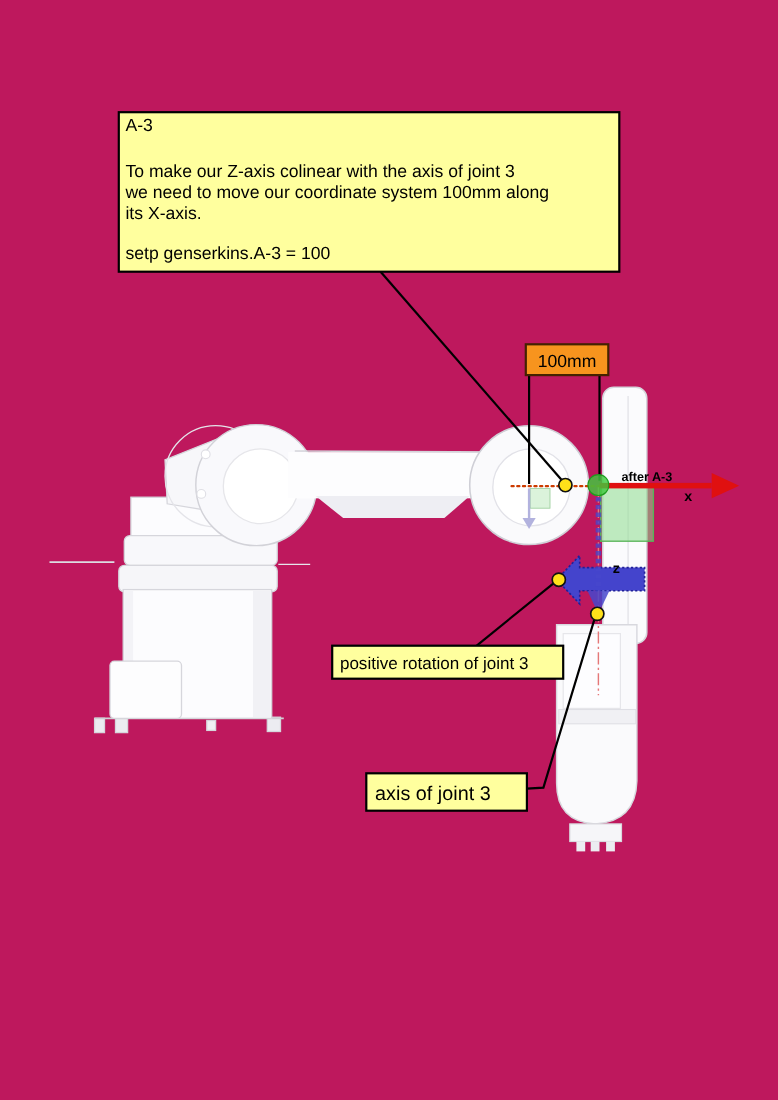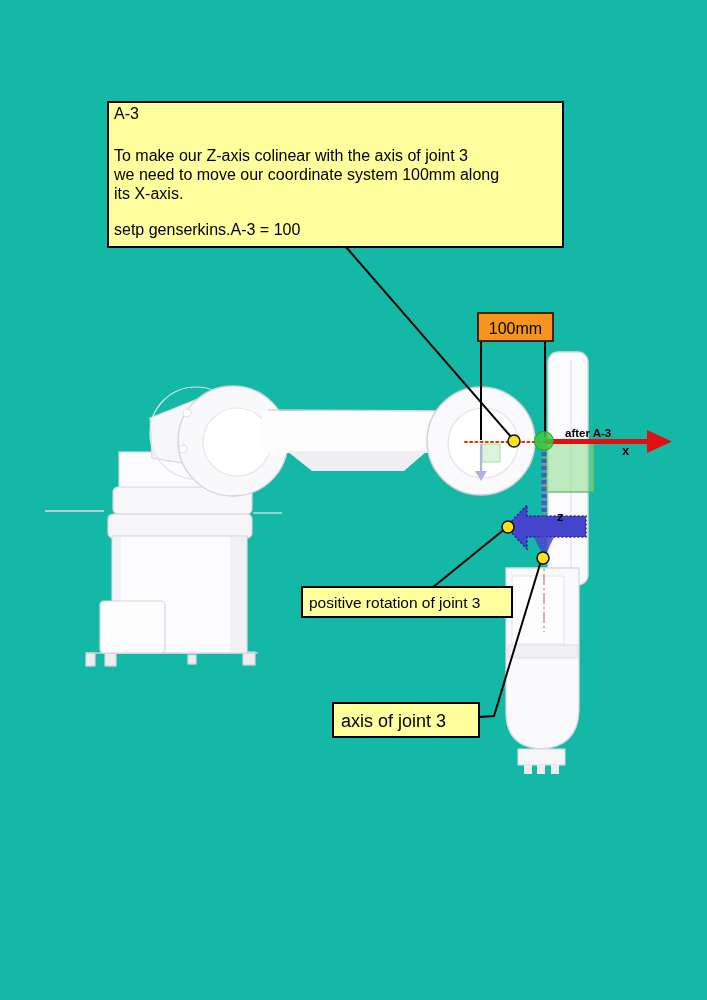--- a/index.html
+++ b/index.html
@@ -1,16 +1,16 @@
 <!DOCTYPE html>
 <html><head>
 <meta charset="utf-8">
 <style>
   html,body{margin:0;padding:0;background:#ffffff;}
-  #stage{position:relative;width:707px;height:1000px;background:#14b8a6;overflow:hidden;
+  #stage{position:relative;width:707px;height:1000px;background:#be185d;overflow:hidden;
          font-family:"Liberation Sans", sans-serif;text-align:center;}
   svg{position:absolute;left:0;top:0;}
   text{font-family:"Liberation Sans", sans-serif;fill:#000;}
   .note-title{font-size:16px;}
   .note-body{font-size:16px;}
   .note-cmd{font-size:16px;}
   .dim-text{font-size:16px;text-anchor:middle;}
   .after-label{font-size:11.5px;font-weight:bold;}
   .x-letter{font-size:13px;font-weight:bold;}
   .z-letter{font-size:13px;font-weight:bold;}

